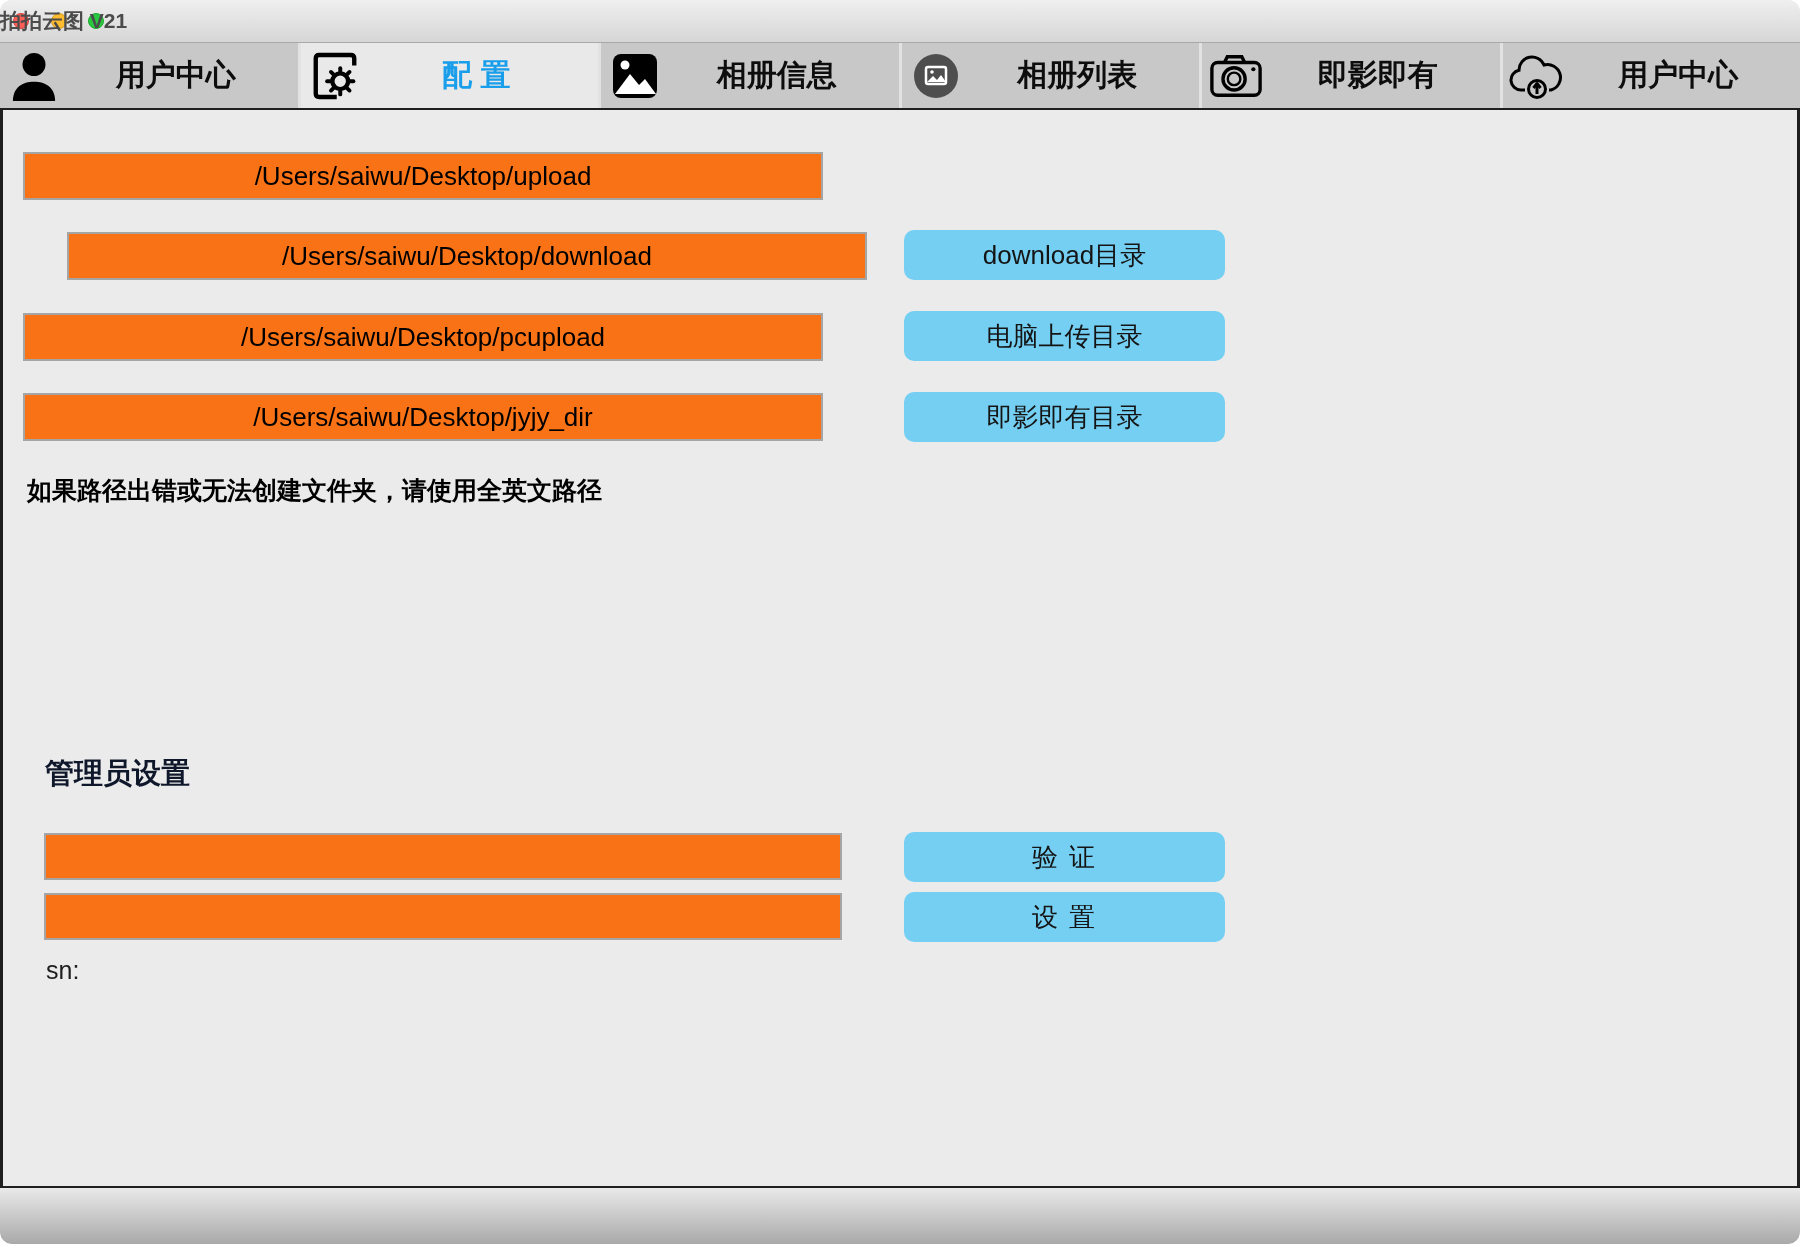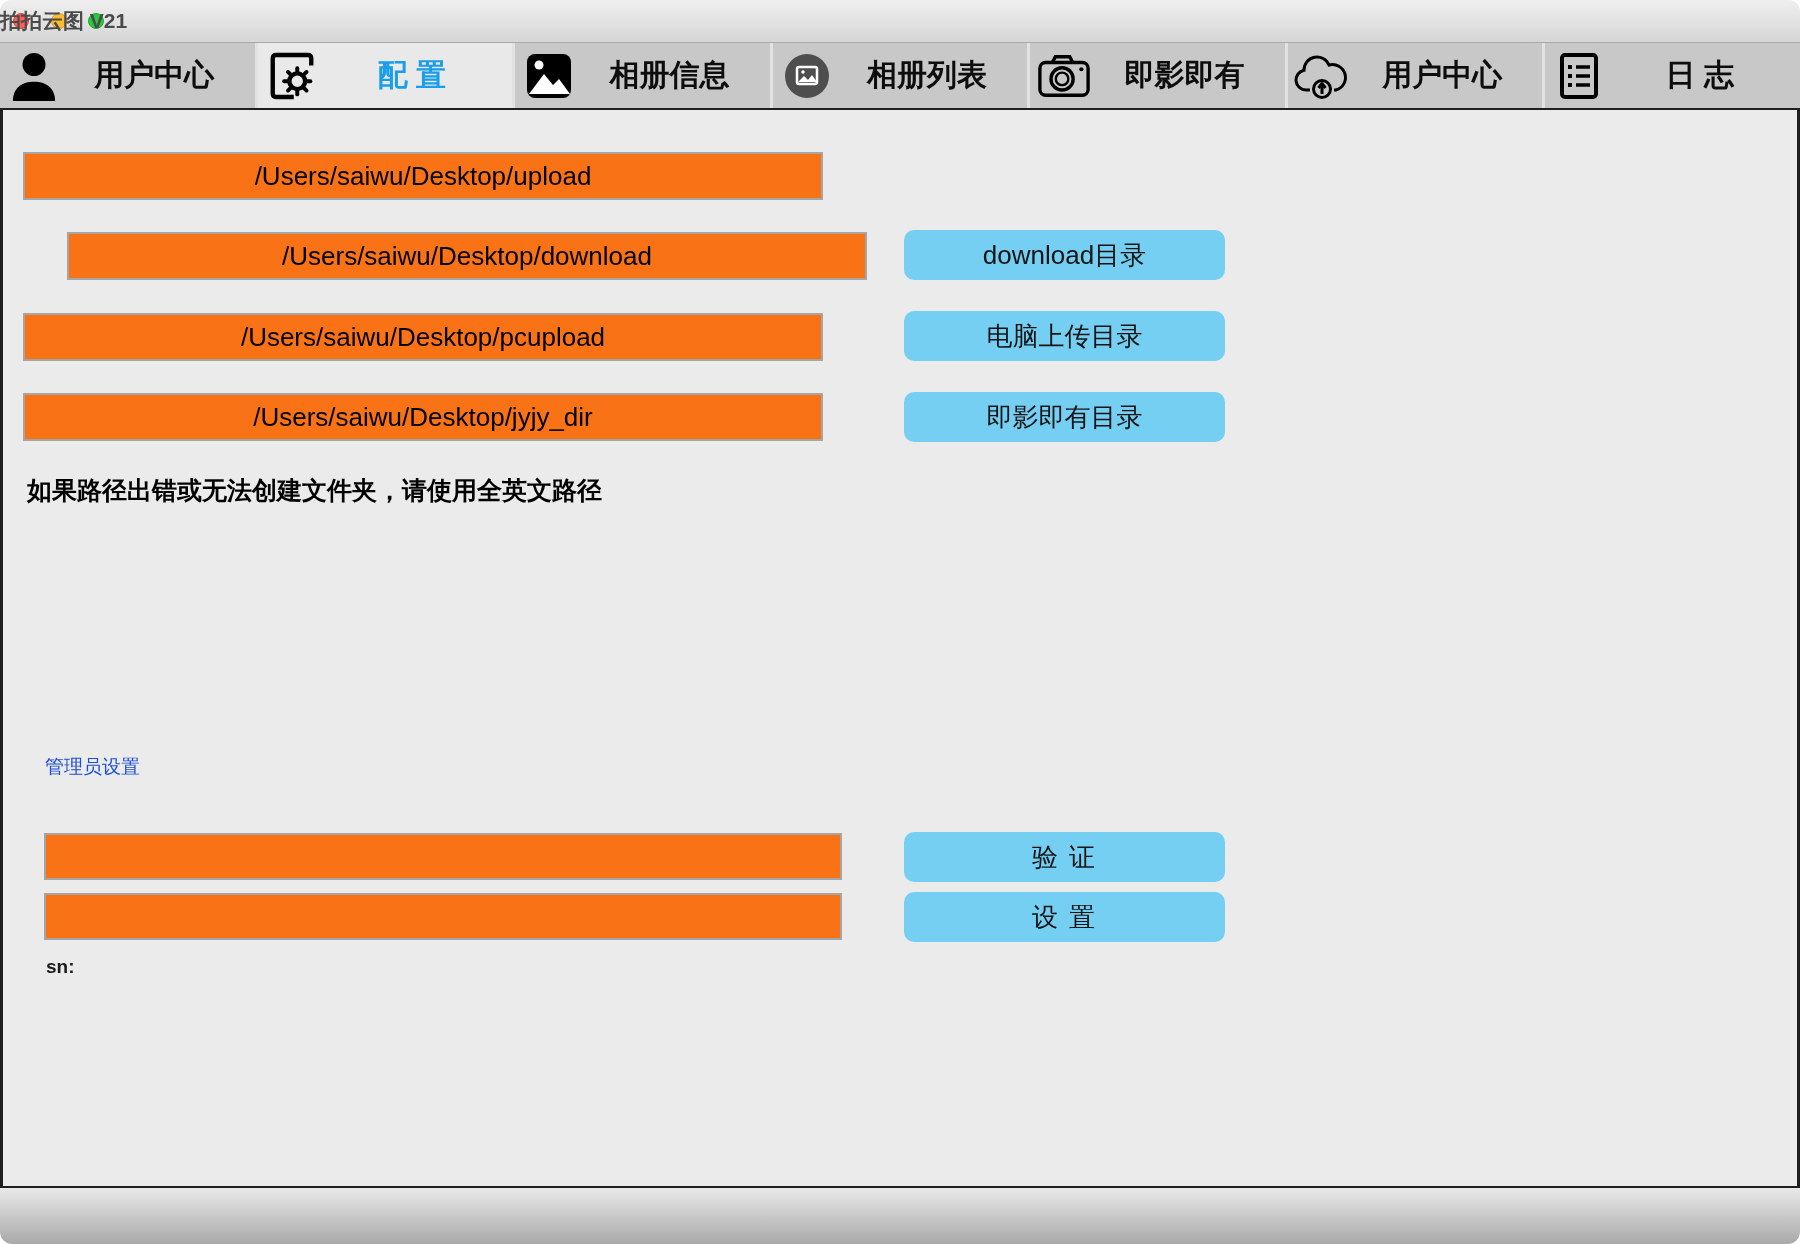--- a/index.html
+++ b/index.html
@@ -28,22 +28,22 @@
   .content{position:absolute;top:108px;left:0;right:0;bottom:56px;background:#ebebeb;box-sizing:border-box;
     border-top:2px solid #1f1f1f;border-left:3px solid #1f1f1f;border-right:3px solid #1f1f1f;}
   .txt-input{position:absolute;background:#f97316;border:2px solid #a5a5a5;box-sizing:border-box;
     font-size:26px;color:#000;padding:0 8px;font-family:"Liberation Sans",sans-serif;border-radius:0;outline:none;text-align:center;}
   .path-input{left:20px;width:800px;height:48px;}
   .admin-input{left:41px;width:798px;height:47px;}
   .blue-btn{position:absolute;left:901px;width:321px;height:50px;background:#74cff2;border:none;border-radius:10px;
     font-size:26px;font-weight:500;color:#141414;font-family:"Liberation Sans",sans-serif;cursor:pointer;}
   .spaced{letter-spacing:2px;}
   .hint{position:absolute;left:24px;top:364px;font-size:25px;font-weight:700;color:#000;}
-  .admin-title{position:absolute;left:42px;top:644px;font-size:19px;font-weight:400;color:#1d4ed8;}
-  .sn-label{position:absolute;left:43px;top:846px;font-size:19px;font-weight:700;color:#1d1d1d;}
+  .admin-title{position:absolute;left:42px;top:644px;font-size:29px;font-weight:700;color:#0f172a;}
+  .sn-label{position:absolute;left:43px;top:846px;font-size:25px;font-weight:400;color:#1d1d1d;}
 
   
   .bottombar{position:absolute;left:0;right:0;bottom:0;height:56px;
     background:linear-gradient(#e9e9e9,#a9a9a9);border-top:2px solid #1f1f1f;
     border-radius:0 0 12px 12px;}
 </style>
 </head>
 <body>
 
 <div class="window">
@@ -130,38 +130,20 @@
         <svg width="56" height="48" viewBox="0 0 56 48" fill="none" stroke="#000" stroke-width="3">
           <path d="M16 38 h-4 a10 10 0 0 1 -2-19.8 A13 13 0 0 1 35 13 a9.5 9.5 0 0 1 7 25 h-2"></path>
           <circle cx="28" cy="37" r="8.5" fill="#c8c8c8"></circle>
           <line x1="28" y1="42" x2="28" y2="33" stroke-width="3"></line>
           <path d="M24.5 36 L28 31.5 L31.5 36" stroke-width="3" stroke-linejoin="round"></path>
         </svg>
       </span>
       <span class="tlabel">用户中心</span>
     </div>
 
-    <div class="tab">
-      <span class="ticon">
-        <svg width="40" height="48" viewBox="0 0 40 48" fill="none" stroke="#000">
-          <rect x="3" y="3" width="34" height="42" rx="3" stroke-width="4"></rect>
-          <g stroke="none" fill="#000">
-            <rect x="9" y="13" width="4" height="4"></rect>
-              <rect x="9" y="22" width="4" height="4"></rect>
-              <rect x="9" y="31" width="4" height="4"></rect>
-          </g>
-          <g stroke-width="3.5">
-            <line x1="17" y1="15" x2="31" y2="15"></line>
-              <line x1="17" y1="24" x2="31" y2="24"></line>
-              <line x1="17" y1="33" x2="31" y2="33"></line>
-          </g>
-        </svg>
-      </span>
-      <span class="tlabel">日 志</span>
-    </div>
   </div>
 
   <div class="content">
 
     <input class="txt-input path-input" style="top: 42px;" value="/Users/saiwu/Desktop/upload">
     <input class="txt-input path-input" style="top: 122px; margin-left: 44px;" value="/Users/saiwu/Desktop/download">
     <input class="txt-input path-input" style="top: 203px;" value="/Users/saiwu/Desktop/pcupload">
     <input class="txt-input path-input" style="top: 283px;" value="/Users/saiwu/Desktop/jyjy_dir">
 
     <button class="blue-btn" style="top:120px">download目录</button>

